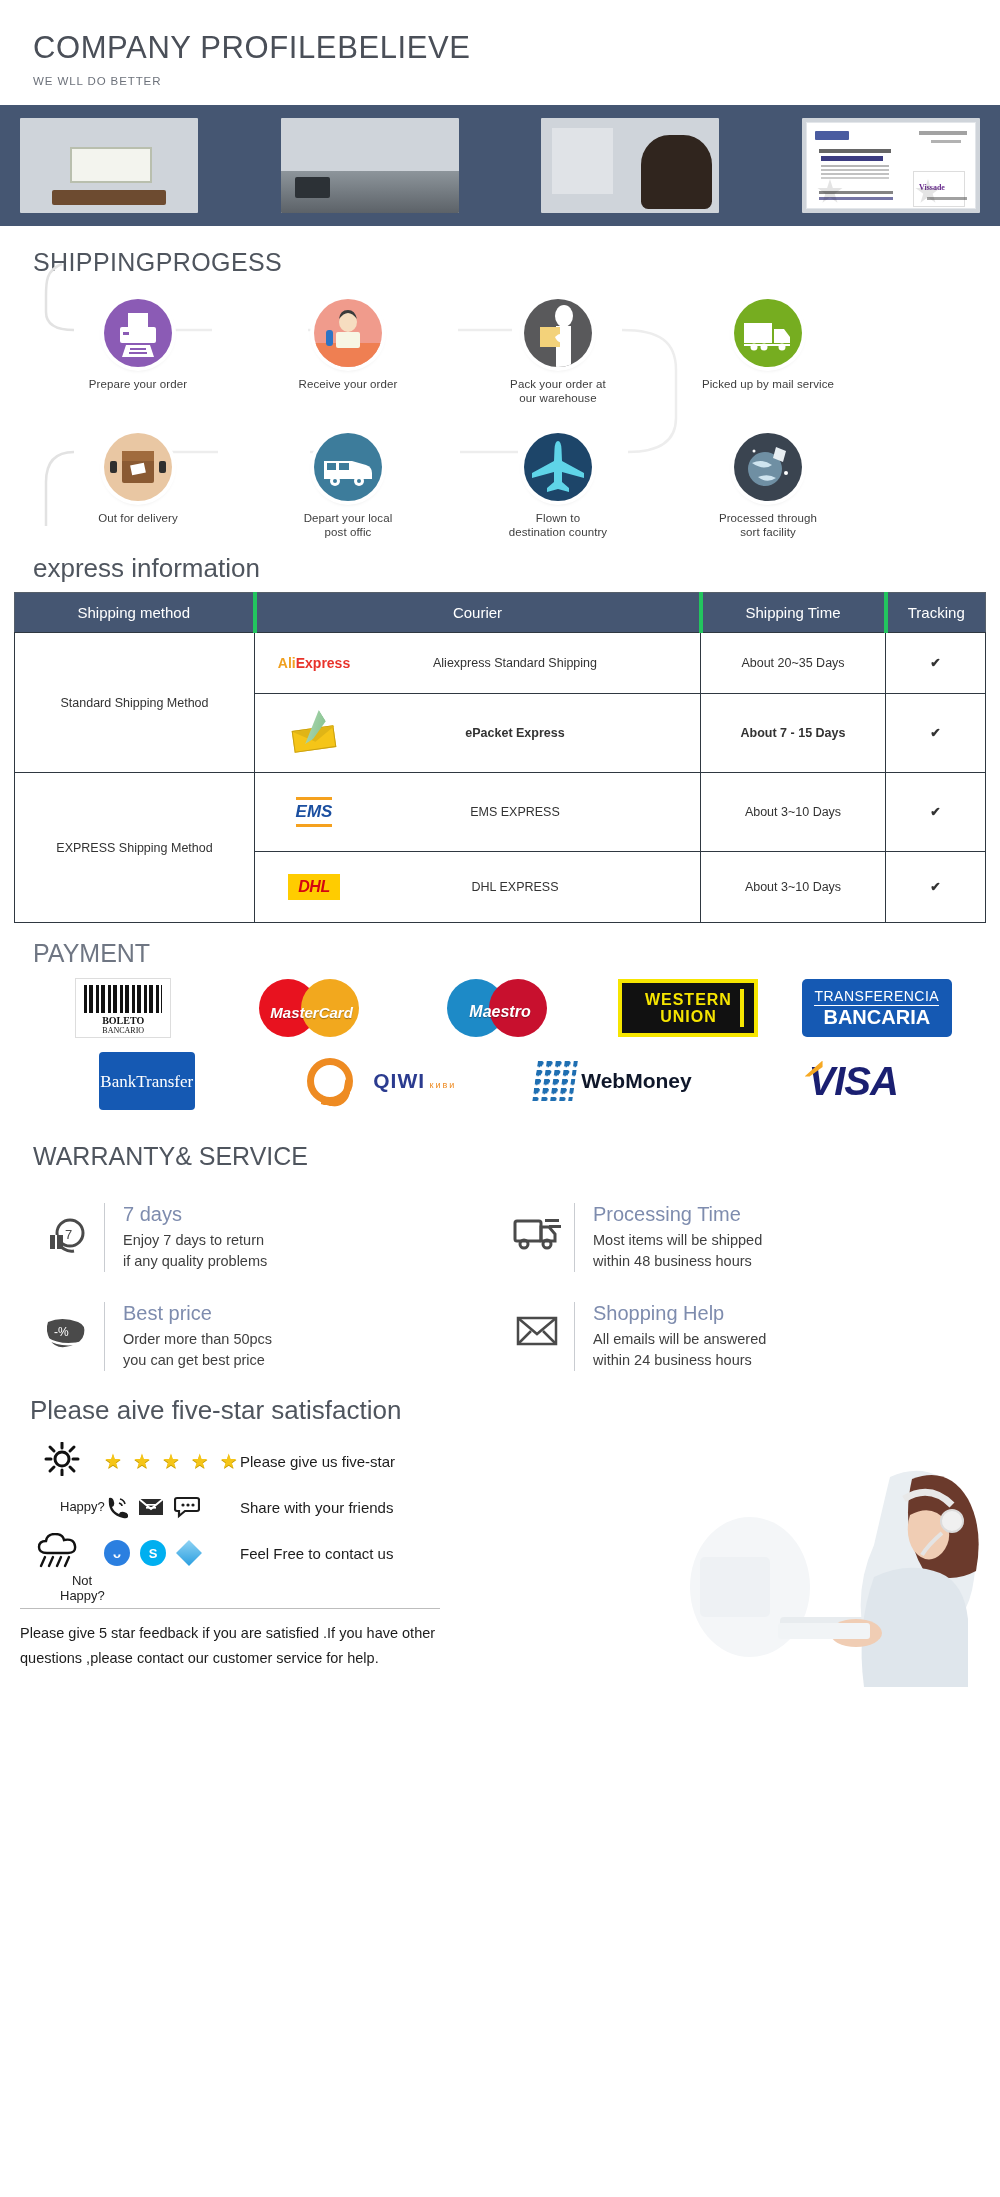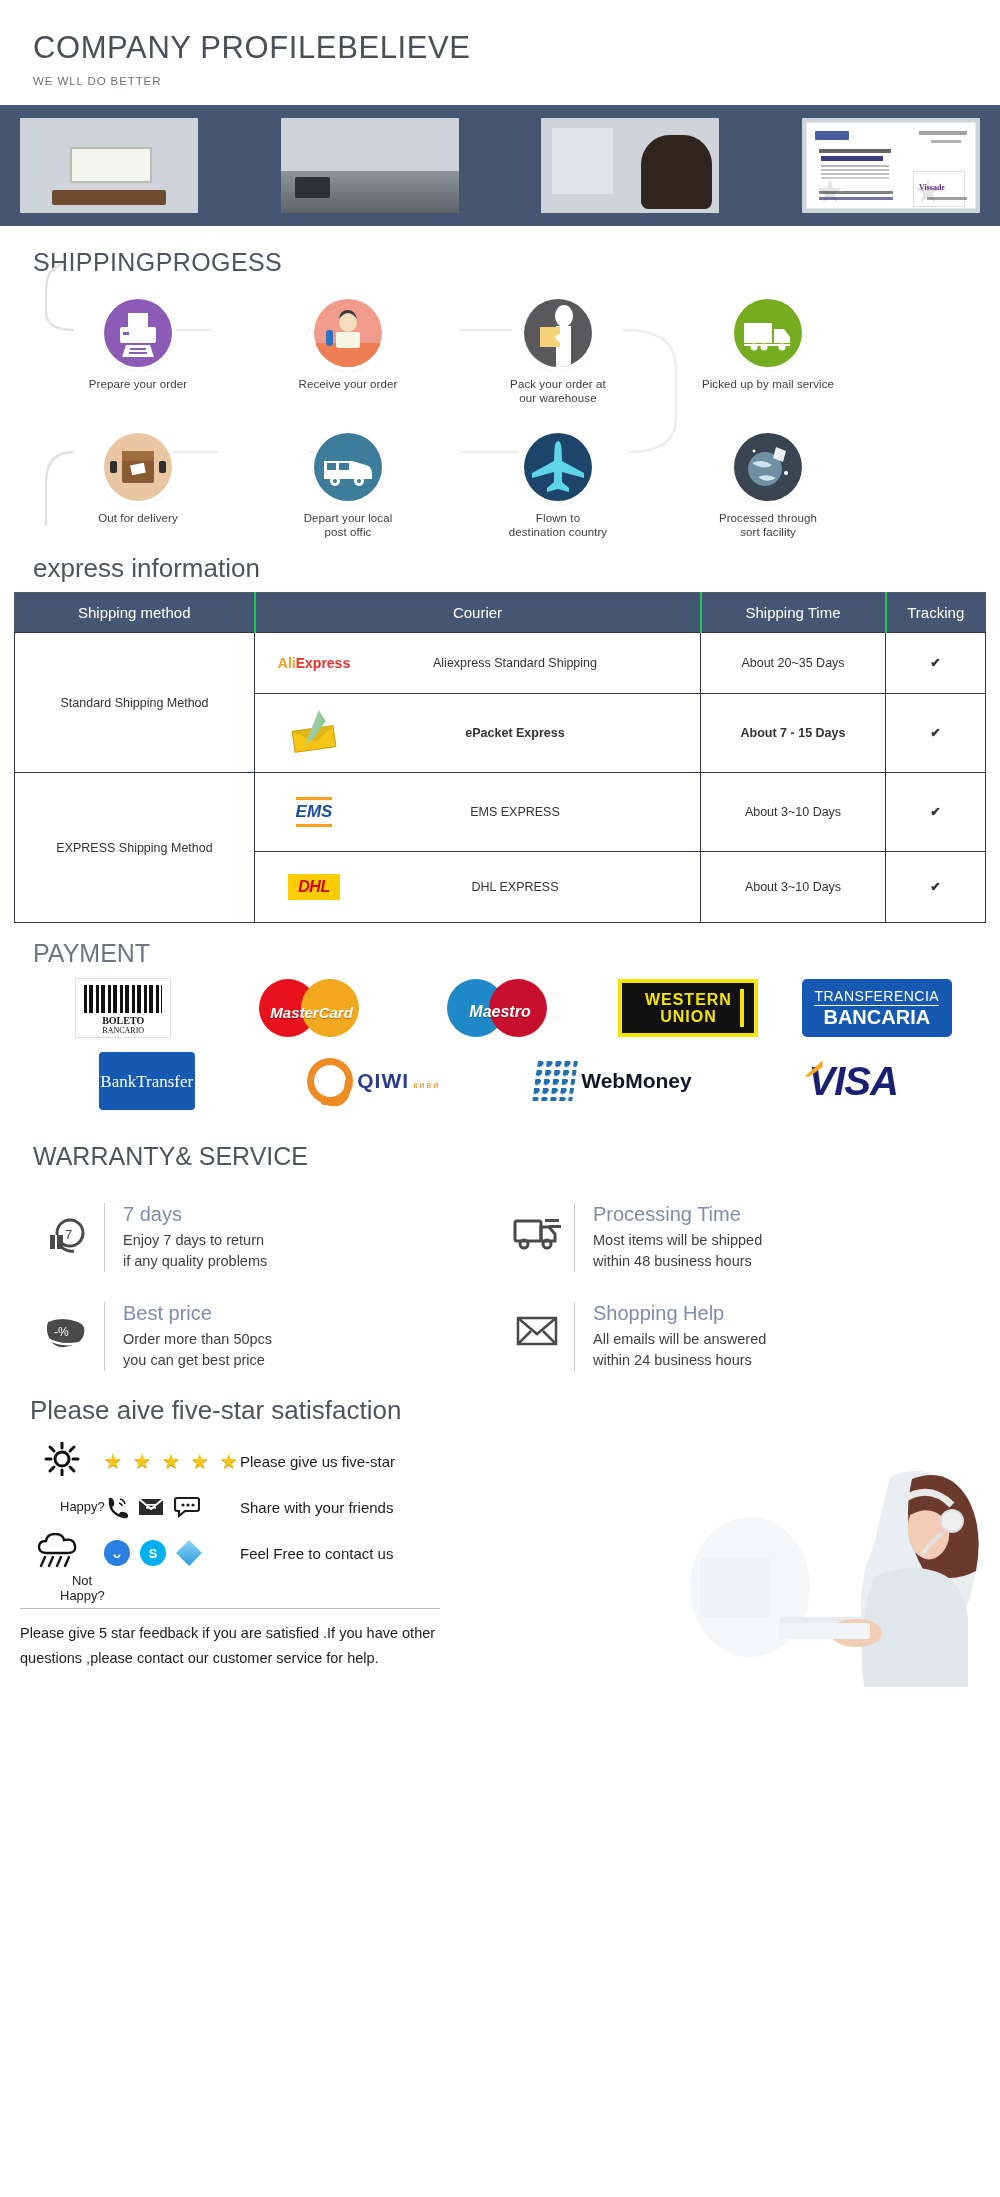--- a/index.html
+++ b/index.html
@@ -121,21 +121,21 @@
     border-collapse: collapse;
     table-layout: fixed;
     border: 1px solid #555f6b;
   }
   table.ship th {
     background: #455672;
     color: #fff;
     font-size: 15px;
     font-weight: 400;
     padding: 11px 4px;
-    border-right: 2px solid #22c55e;
+    border-right: 4px solid #22c55e;
     text-align: center;
   }
   table.ship th:last-child { border-right: none; }
   table.ship td {
     border: 1px solid #2f3841;
     font-size: 12.5px;
     color: #333;
     text-align: center;
     padding: 22px 4px;
   }
@@ -188,21 +188,21 @@
   .tb{width:150px;height:58px;background:#1559b3;border-radius:5px;display:flex;flex-direction:column;align-items:center;justify-content:center;}
   .tb .l1{color:#fff;font-size:14px;letter-spacing:.5px;border-bottom:1px solid #fff;line-height:17px;}
   .tb .l2{color:#fff;font-size:20px;font-weight:bold;line-height:22px;}
 
   .bt{width:96px;height:58px;background:#1559b3;border-radius:4px;display:flex;flex-direction:row;align-items:center;justify-content:center;font-family:"Liberation Serif",serif;}
   .bt span{color:#fff;font-size:17px;line-height:19px;}
 
   .qiwi{width:150px;height:58px;display:flex;align-items:center;}
   .qiwi .q{width:46px;height:46px;border:7px solid #ee8b22;border-radius:50%;position:relative;}
   .qiwi .q::after{content:"";position:absolute;right:-4px;bottom:-10px;width:20px;height:22px;border-right:7px solid #ee8b22;border-bottom:7px solid #ee8b22;border-radius:0 0 60% 0;transform:rotate(10deg);}
-  .qiwi .w{margin-left:4px;}
+  .qiwi .w{margin-left:20px;}
   .qiwi .w .m{font-size:21px;font-weight:bold;color:#2b3b8f;letter-spacing:1px;}
   .qiwi .w .s{font-size:9px;color:#ee8b22;letter-spacing:2px;text-align:center;}
 
   .wm{width:165px;height:58px;display:flex;align-items:center;}
   .wm .grid{width:40px;height:40px;background:
     radial-gradient(circle at 25% 25%, #1f6fb2 38%, transparent 39%) 0 0/9px 9px;
     transform:skewX(-8deg);}
   .wm .t{margin-left:6px;font-size:21px;font-weight:bold;color:#0f172a;font-family:"Liberation Sans",sans-serif;}
 
   .visa{font-family:"Liberation Sans",sans-serif;font-style:italic;font-weight:bold;font-size:40px;color:#1a1f71;letter-spacing:-1px;position:relative;}

